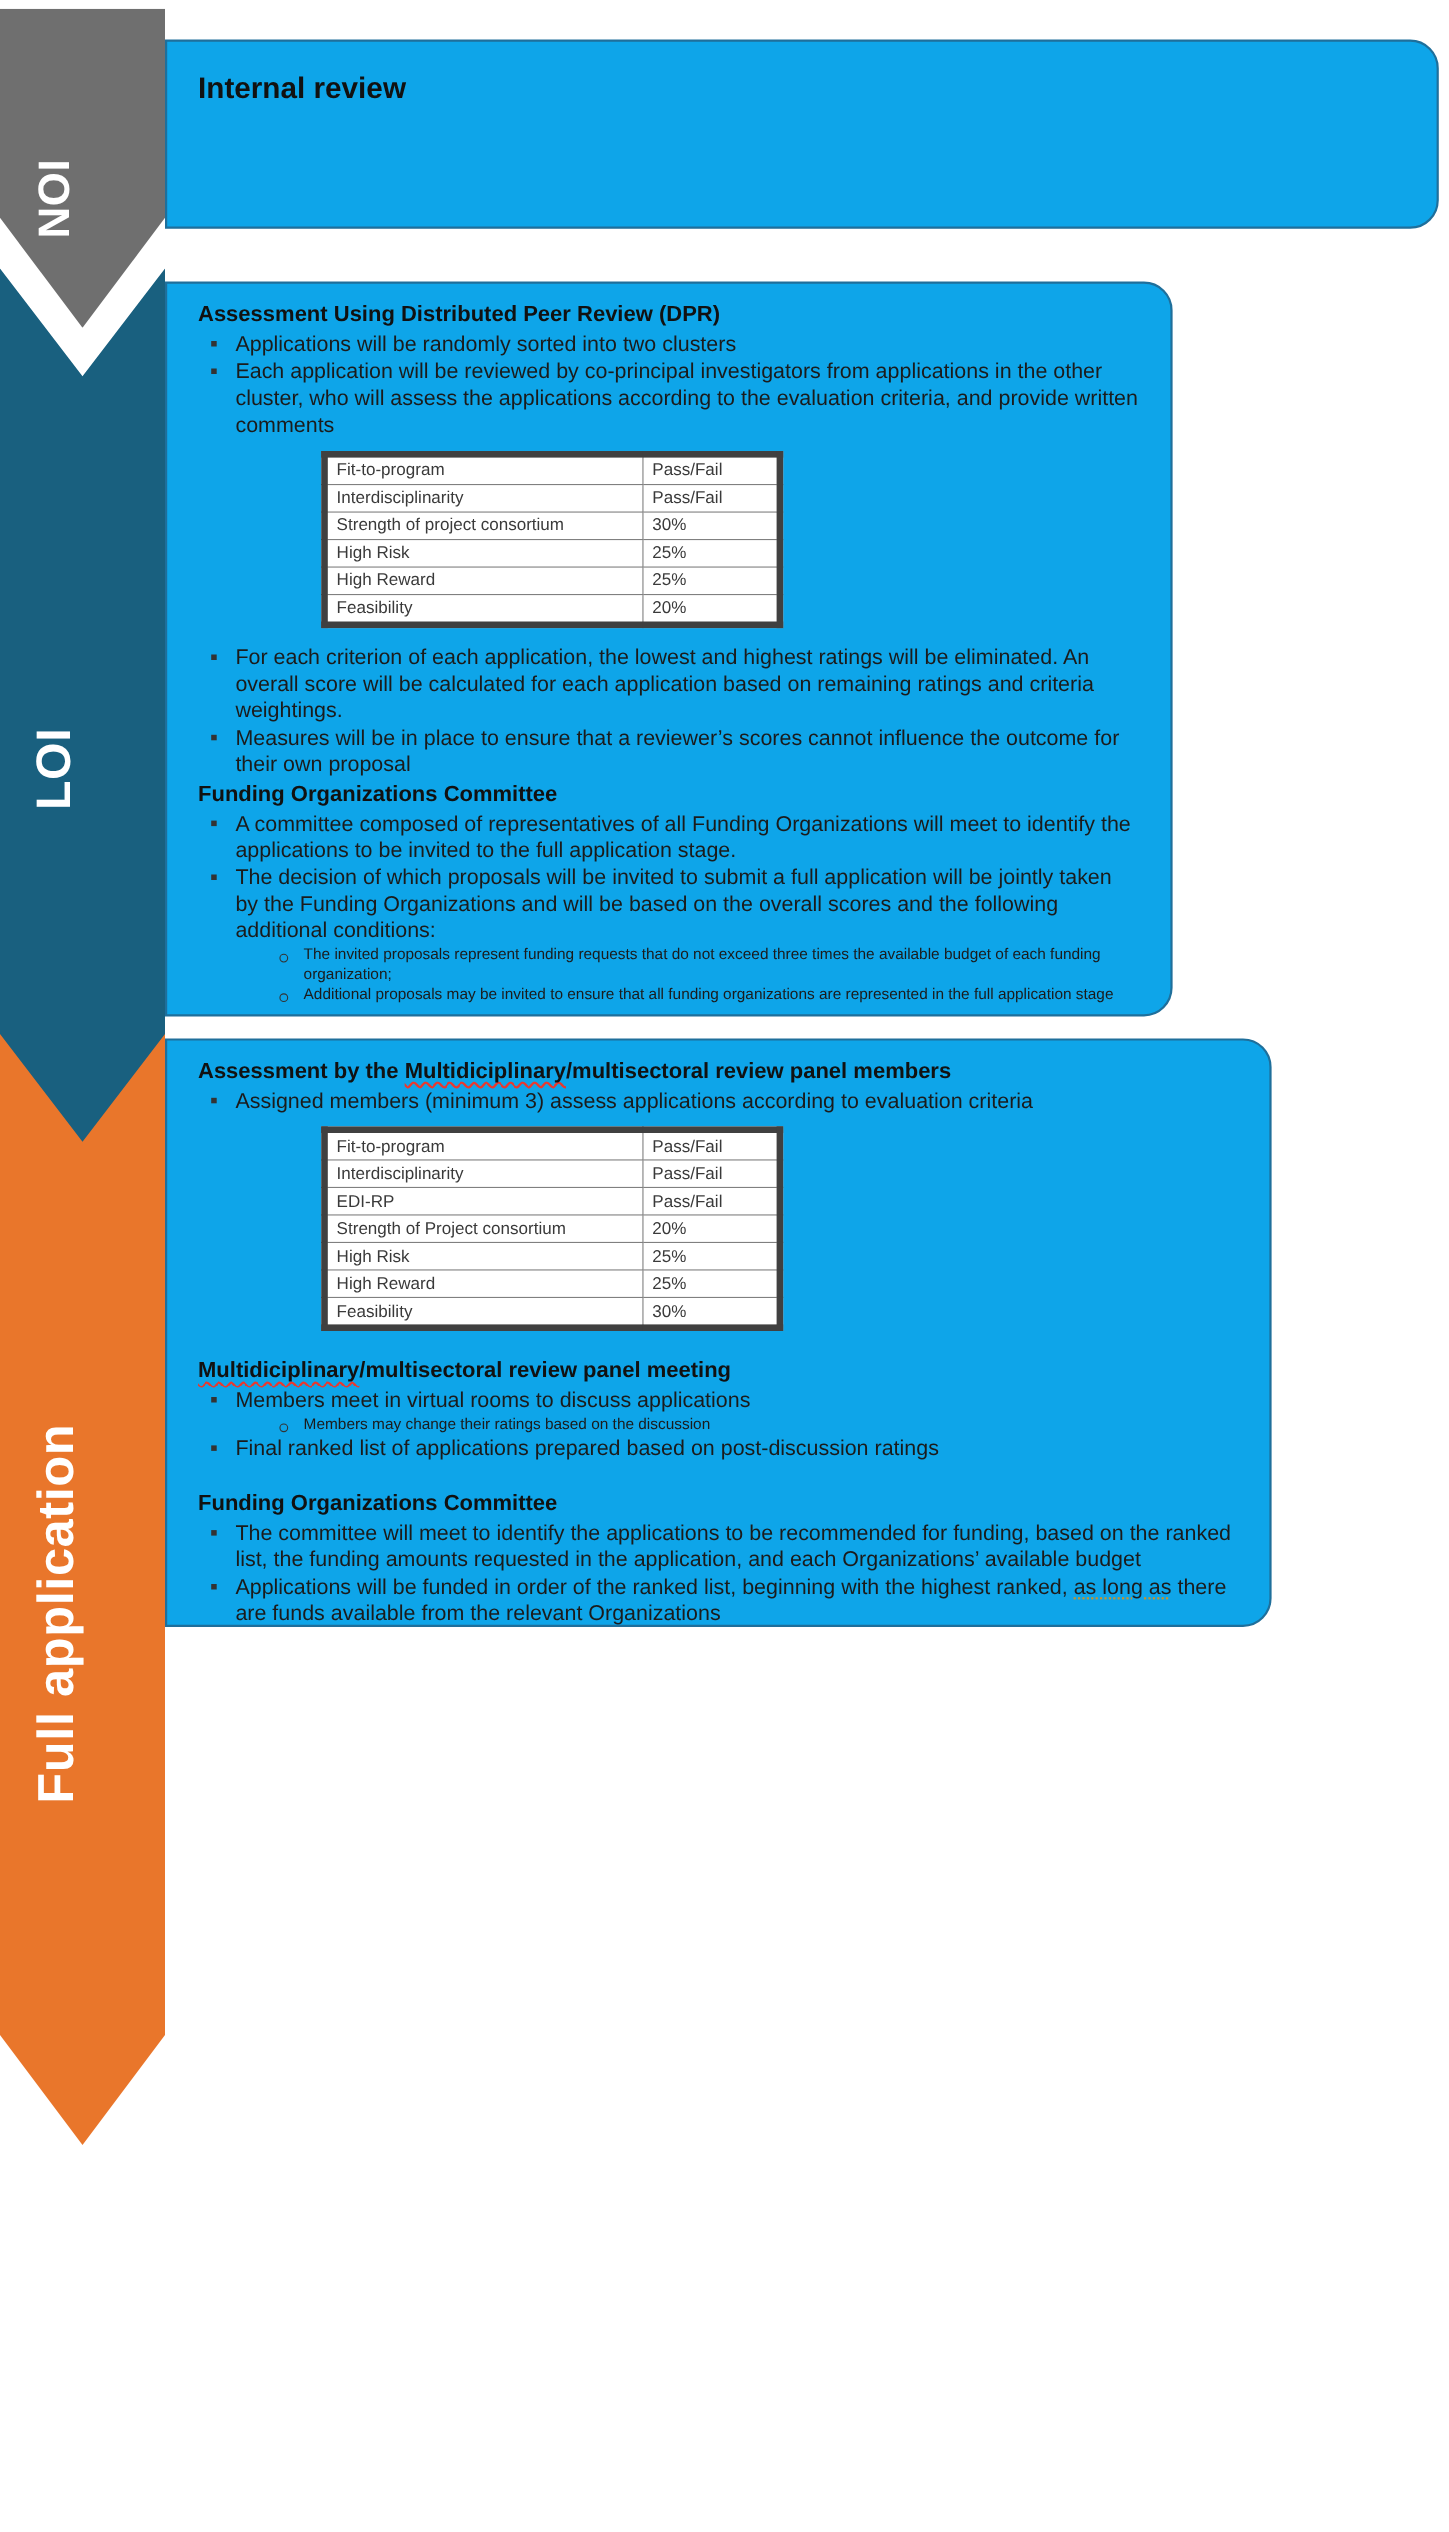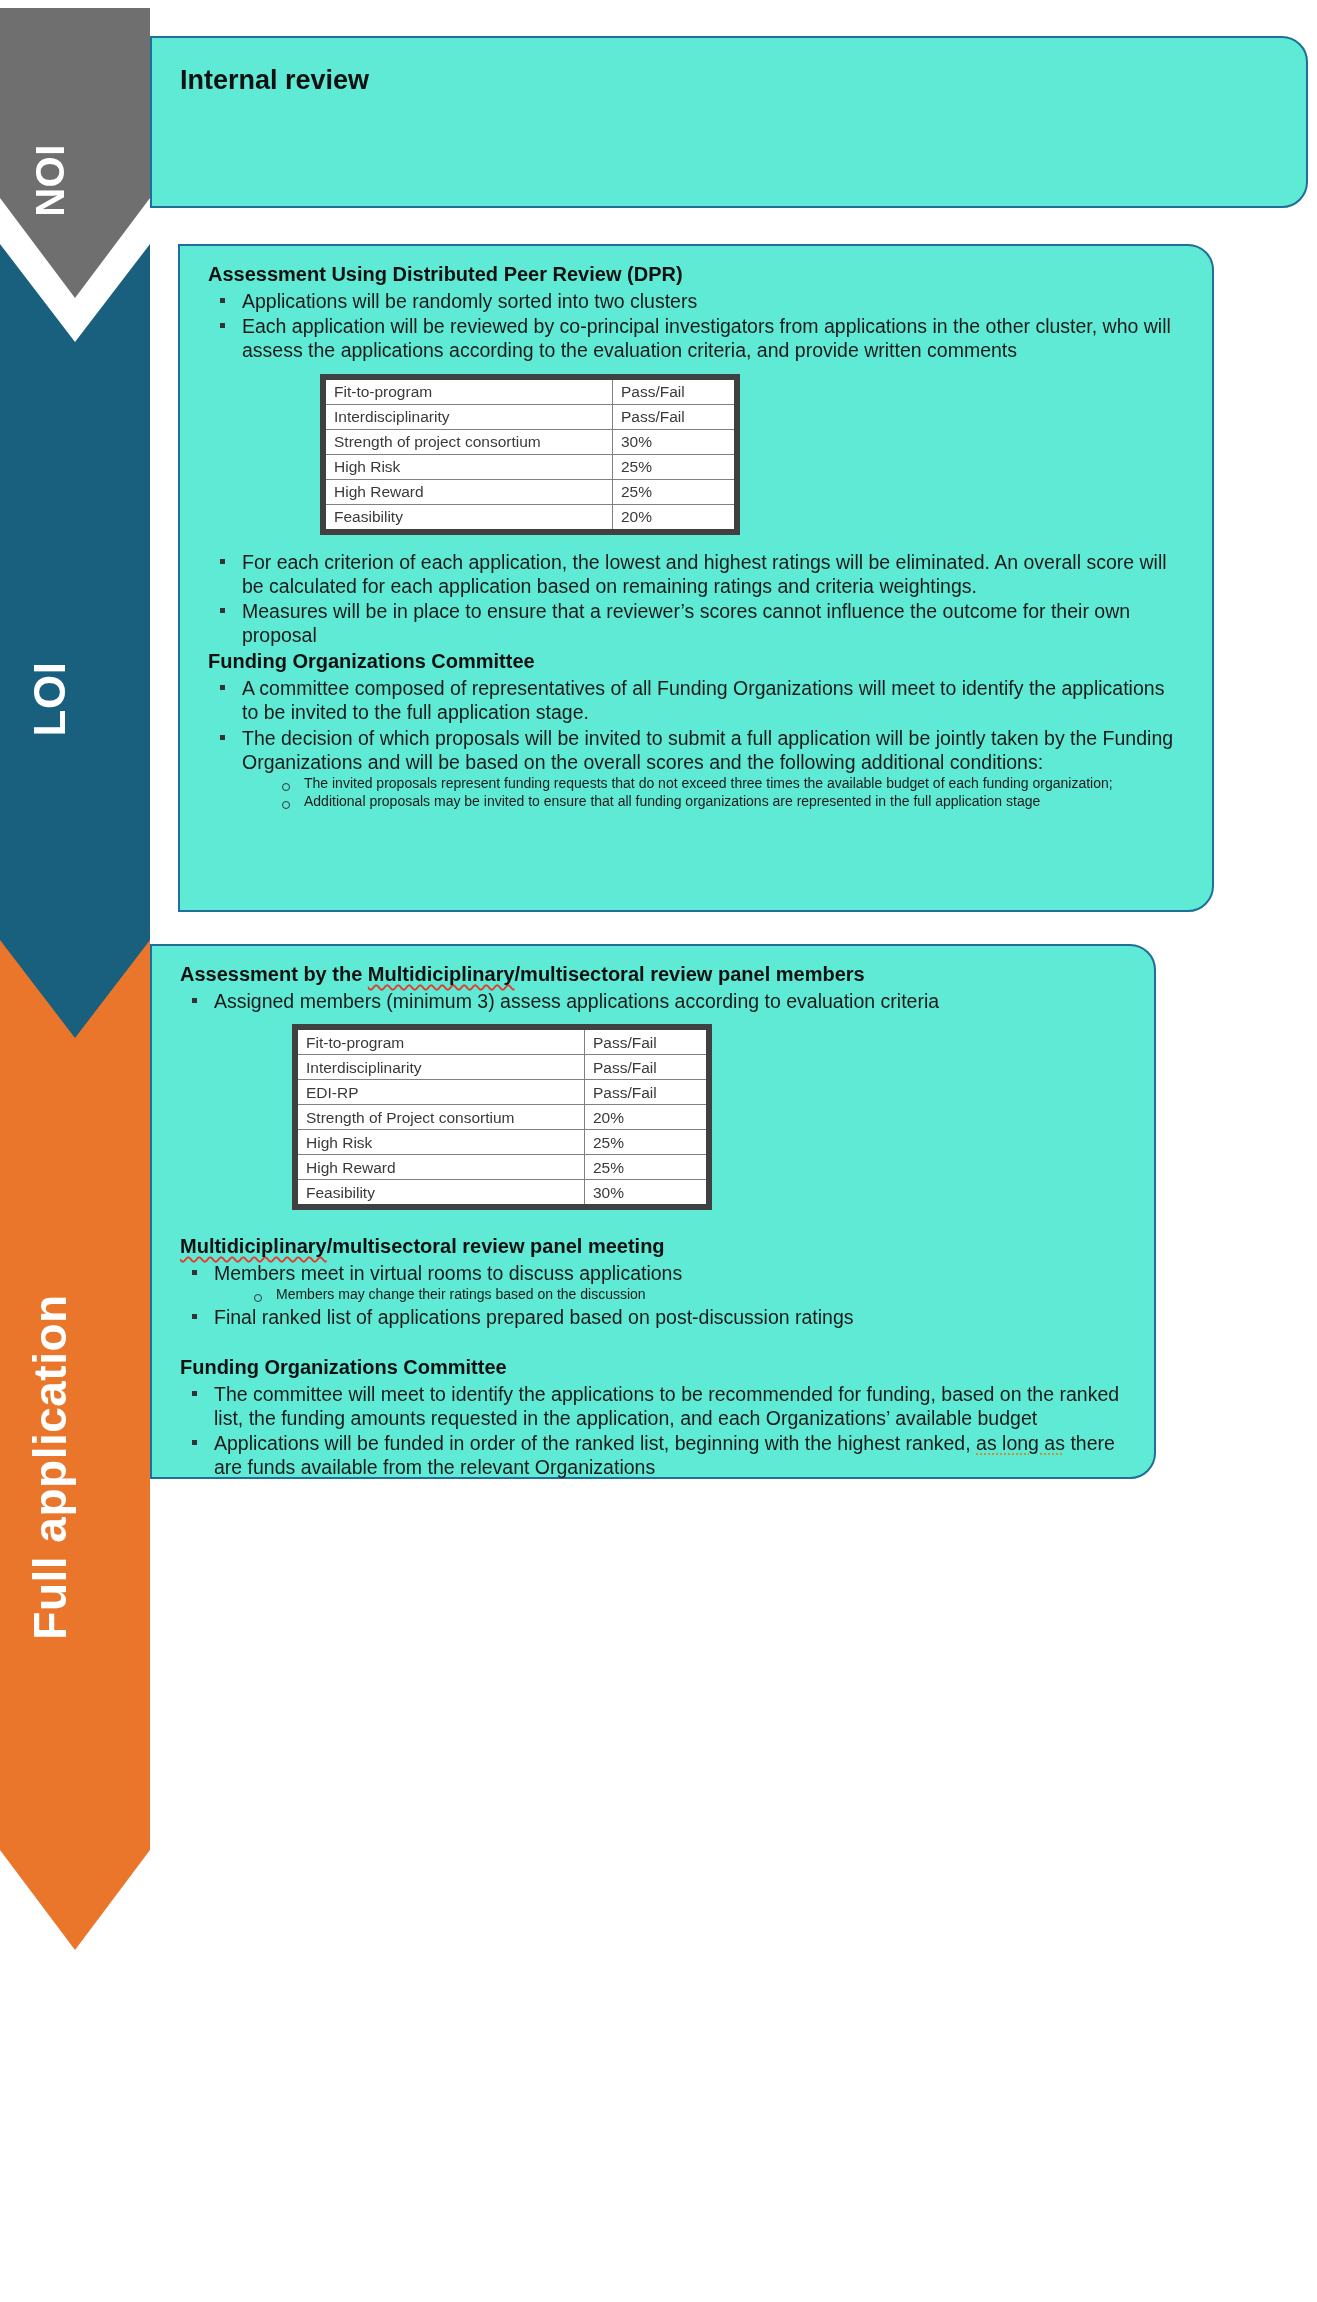--- a/index.html
+++ b/index.html
@@ -51,32 +51,31 @@
   #chev-full{ top:940px; }
   #chev-full .chev-label{
     top:500px; left:-230px; width:560px;
     font-size:46px;
     transform:rotate(-90deg);
   }
 
   
   .card{
     position:absolute;
-    background:#5eead4;
+    background:#0ea5e9;
     border:2px solid #1f6f9b;
     box-sizing:border-box;
   }
   #card-noi{
     left:150px; top:36px; width:1158px; height:172px;
     border-radius:0 26px 26px 0;
   }
   #card-loi{
-    left:150px; top:244px; width:1036px; height:668px;
+    left:150px; top:256px; width:916px; height:668px;
     border-radius:0 26px 26px 0;
-    margin-left:28px;
   }
   #card-full{
     left:150px; top:944px; width:1006px; height:535px;
     border-radius:0 26px 26px 0;
   }
   .card-inner{
     padding:14px 28px 10px 28px;
   }
 
   

